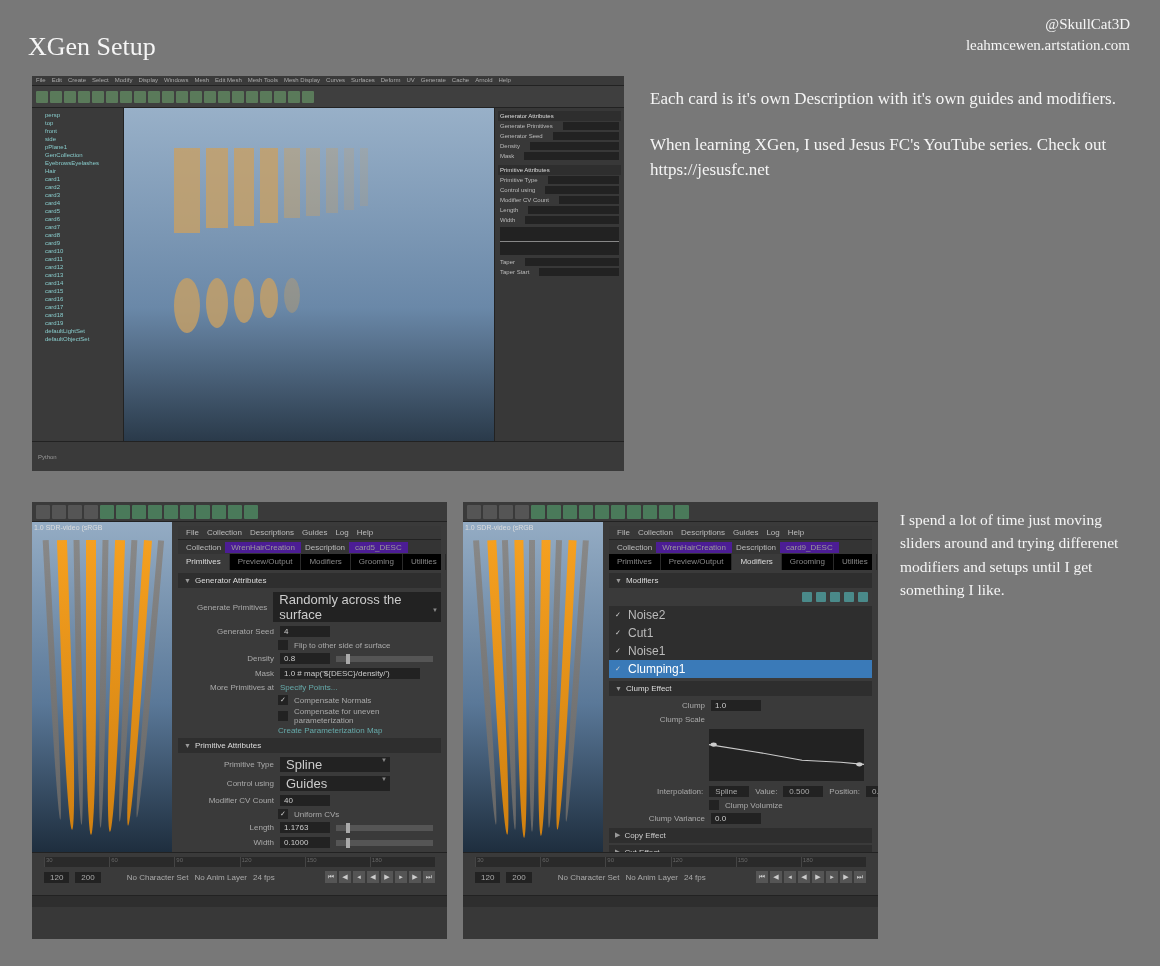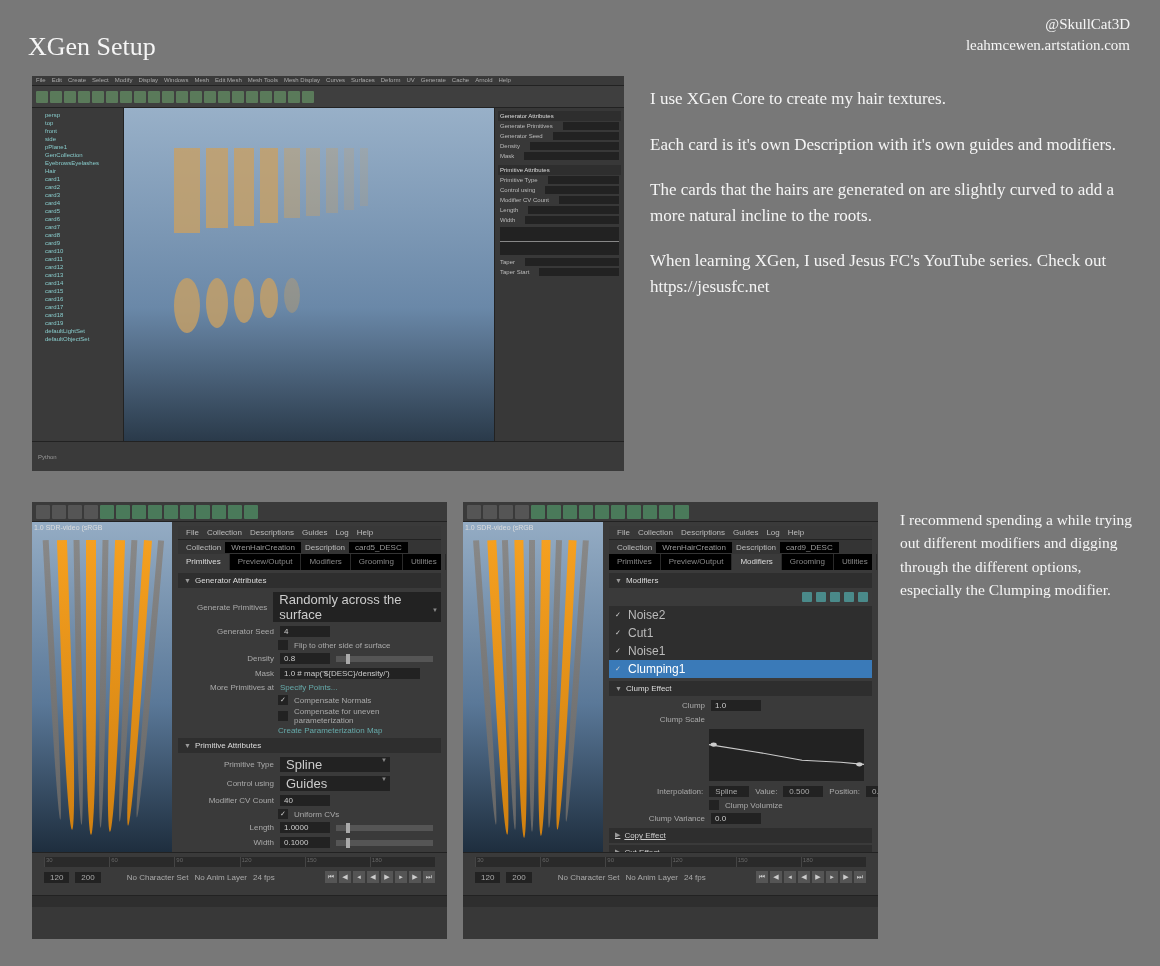--- a/index.html
+++ b/index.html
@@ -44,21 +44,21 @@
   .hair-card { position:absolute; width:26px; background:rgba(200,160,100,0.8); }
   .hair-top  { top: 40px; }
   .hair-bot  { top: 170px; }
 
   
   .s-toolbar { height:20px; background:#3a3a3a; border-bottom:1px solid #222; display:flex; align-items:center; gap:2px; padding:0 4px; }
   .s-toolbar i { width:14px; height:14px; background:#4a7a5a; border-radius:1px; }
   .s-toolbar i.gr { background:#555; }
   .s-menu { height:14px; background:#383838; display:flex; gap:8px; padding:2px 8px; font-size:8px; color:#bbb; border-bottom:1px solid #222; }
   .s-coll { height:14px; background:#343434; display:flex; align-items:center; gap:4px; padding:0 8px; font-size:8px; color:#bbb; }
-  .s-coll .f { background:#000000; padding:1px 6px; color:#999; }
+  .s-coll .f { background:#4c1d95; padding:1px 6px; color:#999; }
   .s-tabs { height:16px; background:#000000; display:flex; font-size:8px; }
   .s-tabs span { padding:3px 8px; color:#888; border-right:1px solid #2a2a2a; }
   .s-tabs span.on { background:#3a3a3a; color:#ddd; }
   .s-body { display:flex; height: 330px; }
   .s-view { width: 140px; background: linear-gradient(#94acc4 0%, #5a7898 55%, #1e2e3e 100%); position:relative; overflow:hidden; }
   .s-panel { flex:1; background:#3a3a3a; padding:4px 6px; overflow:hidden; font-size:8px; color:#bbb; }
   .section-h { background:#2e2e2e; color:#ddd; padding:3px 6px; margin:3px 0 2px; font-size:8px; display:flex; align-items:center; gap:4px; }
   .section-h::before { content:"▼"; font-size:7px; color:#999; }
   .kv { display:flex; align-items:center; gap:6px; padding:2px 0 2px 8px; }
   .kv label { width:88px; text-align:right; font-size:8px; color:#aaa; }
@@ -74,21 +74,21 @@
   .graph { height:52px; background:#222; margin:3px 8px 3px 100px; position:relative; }
   .graph svg { position:absolute; inset:0; width:100%; height:100%; }
   .interp { display:flex; align-items:center; gap:6px; padding:2px 0 2px 48px; font-size:8px; color:#aaa; }
   .interp .dd2 { background:#222; padding:1px 6px; min-width:40px; }
   .mod-list { background:#2e2e2e; margin:2px 0; }
   .mod-row { display:flex; align-items:center; gap:4px; padding:2px 6px; font-size:12px; }
   .mod-row.sel { background:#3a7ab8; color:#fff; }
   .mod-row::before { content:"✓"; width:9px; color:#ccc; font-size:7px; }
   .mod-icons { display:flex; justify-content:flex-end; gap:4px; padding:2px 4px; }
   .mod-icons i { width:10px; height:10px; background:#4a8a8a; border-radius:1px; }
-  .collapsed { background:#2e2e2e; color:#ccc; padding:3px 6px; margin-top:2px; font-size:8px; display:flex; gap:4px;text-decoration:underline; }
+  .collapsed { background:#2e2e2e; color:#ccc; padding:3px 6px; margin-top:2px; font-size:8px; display:flex; gap:4px; }
   .collapsed::before { content:"▶"; font-size:7px; color:#999; }
   .s-foot { height:43px; background:#3a3a3a; border-top:1px solid #222; padding:4px 12px; font-size:8px; color:#aaa; }
   .timeline { height:10px; background:#2a2a2a; margin-bottom:4px; position:relative; }
   .timeline .marks { position:absolute; inset:0; display:flex; }
   .timeline .marks span { flex:1; border-left:1px solid #444; font-size:6px; color:#666; padding-left:1px; }
   .foot-row { display:flex; align-items:center; gap:6px; }
   .foot-row .f { background:#222; padding:1px 6px; }
   .foot-row .tc { display:flex; gap:2px; margin-left:auto; }
   .foot-row .tc i { width:12px; height:12px; background:#555; display:flex; align-items:center; justify-content:center; font-size:7px; font-style:normal; color:#ccc; }
   .s-cmd { height:12px; background:#2e2e2e; border-top:1px solid #222; }
@@ -101,28 +101,26 @@
 </head>
 <body>
 
 <div class="title">XGen Setup</div>
 <div class="credit">
   <div>@SkullCat3D</div>
   <div>leahmcewen.artstation.com</div>
 </div>
 
 <div class="desc1">
-  <p>I use XGen Core to create my hair textures.</p>
   <p>Each card is it's own Description with it's own guides and modifiers.</p>
-  <p>The cards that the hairs are generated on are slightly curved to add a more natural incline to the roots.</p>
   <p>When learning XGen, I used Jesus FC's YouTube series. Check out https://jesusfc.net</p>
 </div>
 
 <div class="desc2">
-  <p>I recommend spending a while trying out different modifiers and digging through the different options, especially the Clumping modifier.</p>
+  <p>I spend a lot of time just moving sliders around and trying differenet modifiers and setups until I get something I like.</p>
 </div>
 
 <div class="shot shot1">
   <div class="s1-menu" id="maya-menubar">
       <span>File</span>
       <span>Edit</span>
       <span>Create</span>
       <span>Select</span>
       <span>Modify</span>
       <span>Display</span>
@@ -359,21 +357,21 @@
           <label>Control using</label>
           <span class="dd">Guides</span>
         </div>
       <div class="kv">
           <label>Modifier CV Count</label>
           <span class="val">40</span>
         </div>
       <div class="chk">Uniform CVs</div>
       <div class="kv">
           <label>Length</label>
-          <span class="val">1.0000</span>
+          <span class="val">1.1763</span>
           <span class="slider"></span>
         </div>
       <div class="kv">
           <label>Width</label>
           <span class="val">0.1000</span>
           <span class="slider"></span>
         </div>
       <div class="kv">
           <label>Width Each</label>
         </div>

